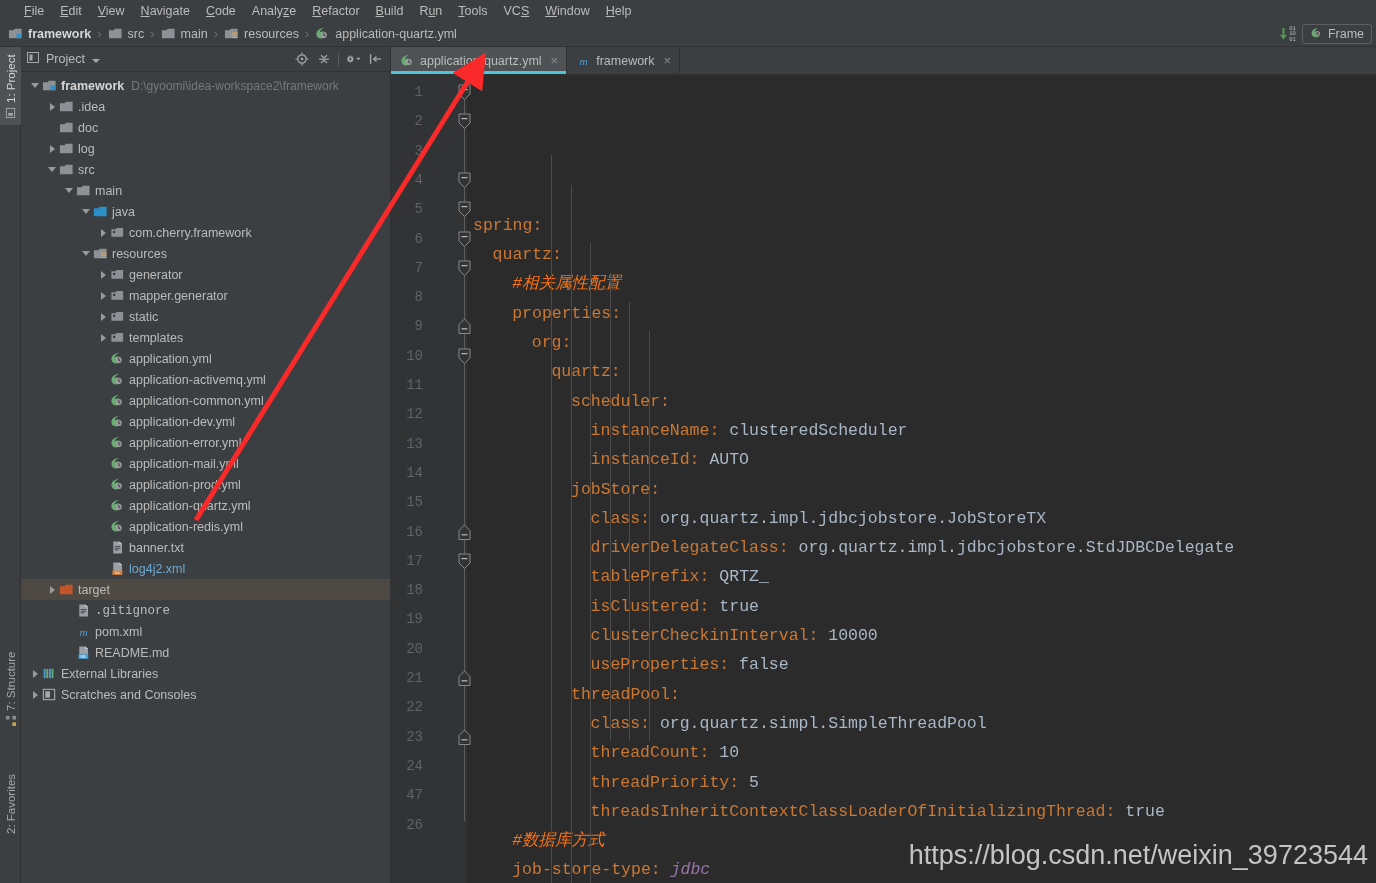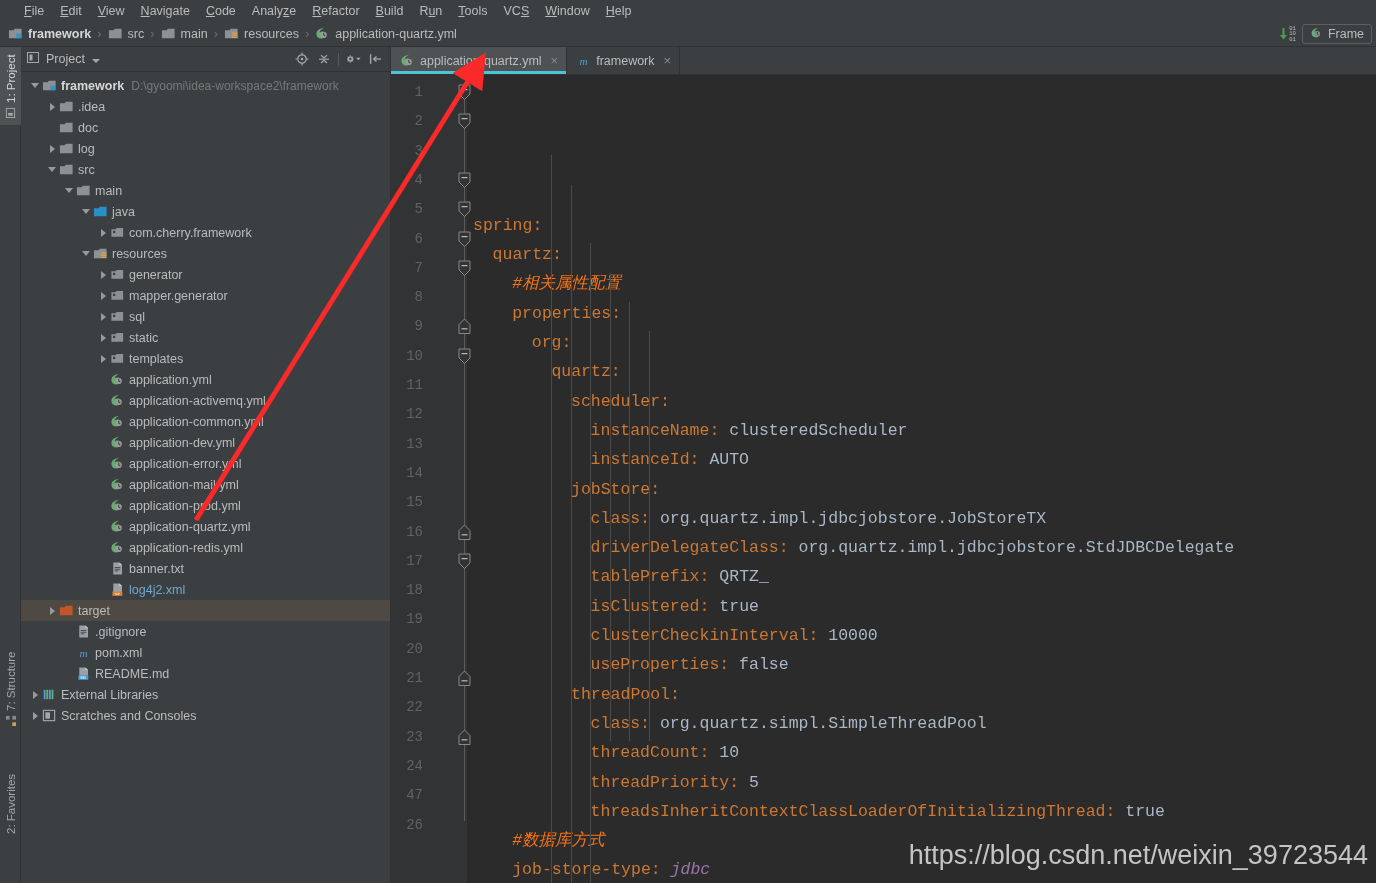--- a/index.html
+++ b/index.html
@@ -456,32 +456,20 @@
         <div class="trow" style="padding-left: 76px;">
           <span class="arrow">
             <span class="tri-r"></span>
           </span>
           <span class="ticon" style="display: inline-flex; align-items: center;">
             <svg width="15" height="15" viewBox="0 0 16 16">
               <path d="M1.5 4.5 L6 4.5 L7 3.2 L14 3.2 L14 12.5 L1.5 12.5 Z" fill="#8d9196"></path>
               <rect x="3.2" y="6.2" width="2.4" height="2.4" fill="#3c3f41"></rect>
             </svg>
           </span>
-          <span class="tlabel">sql</span>
-        </div>
-        <div class="trow" style="padding-left: 76px;">
-          <span class="arrow">
-            <span class="tri-r"></span>
-          </span>
-          <span class="ticon" style="display: inline-flex; align-items: center;">
-            <svg width="15" height="15" viewBox="0 0 16 16">
-              <path d="M1.5 4.5 L6 4.5 L7 3.2 L14 3.2 L14 12.5 L1.5 12.5 Z" fill="#8d9196"></path>
-              <rect x="3.2" y="6.2" width="2.4" height="2.4" fill="#3c3f41"></rect>
-            </svg>
-          </span>
           <span class="tlabel">static</span>
         </div>
         <div class="trow" style="padding-left: 76px;">
           <span class="arrow">
             <span class="tri-r"></span>
           </span>
           <span class="ticon" style="display: inline-flex; align-items: center;">
             <svg width="15" height="15" viewBox="0 0 16 16">
               <path d="M1.5 4.5 L6 4.5 L7 3.2 L14 3.2 L14 12.5 L1.5 12.5 Z" fill="#8d9196"></path>
               <rect x="3.2" y="6.2" width="2.4" height="2.4" fill="#3c3f41"></rect>
@@ -617,21 +605,21 @@
           <span class="arrow">
             <span class="tri-r"></span>
           </span>
           <span class="ticon" style="display: inline-flex; align-items: center;">
             <svg width="15" height="15" viewBox="0 0 16 16">
               <path d="M1 4.5 L6 4.5 L7.2 3 L14.5 3 L14.5 13 L1 13 Z" fill="#c2562a"></path>
             </svg>
           </span>
           <span class="tlabel">target</span>
         </div>
-        <div class="trow" style="padding-left: 42px;">
+        <div class="trow" style="padding-left: 42px; font-family: Liberation Mono, monospace;">
           <span class="arrow none"></span>
           <span class="ticon" style="display: inline-flex; align-items: center;">
             <svg width="15" height="15" viewBox="0 0 16 16">
               <path d="M3.5 1.5 H10 L12.8 4.3 V14.5 H3.5 Z" fill="#9aa0a6"></path>
               <path d="M10 1.5 V4.3 H12.8" fill="#cdd2d6"></path>
               <rect x="5" y="6.5" width="6" height="0.9" fill="#3c3f41"></rect>
               <rect x="5" y="8.3" width="6" height="0.9" fill="#3c3f41"></rect>
               <rect x="5" y="10.1" width="4" height="0.9" fill="#3c3f41"></rect>
             </svg>
           </span>

